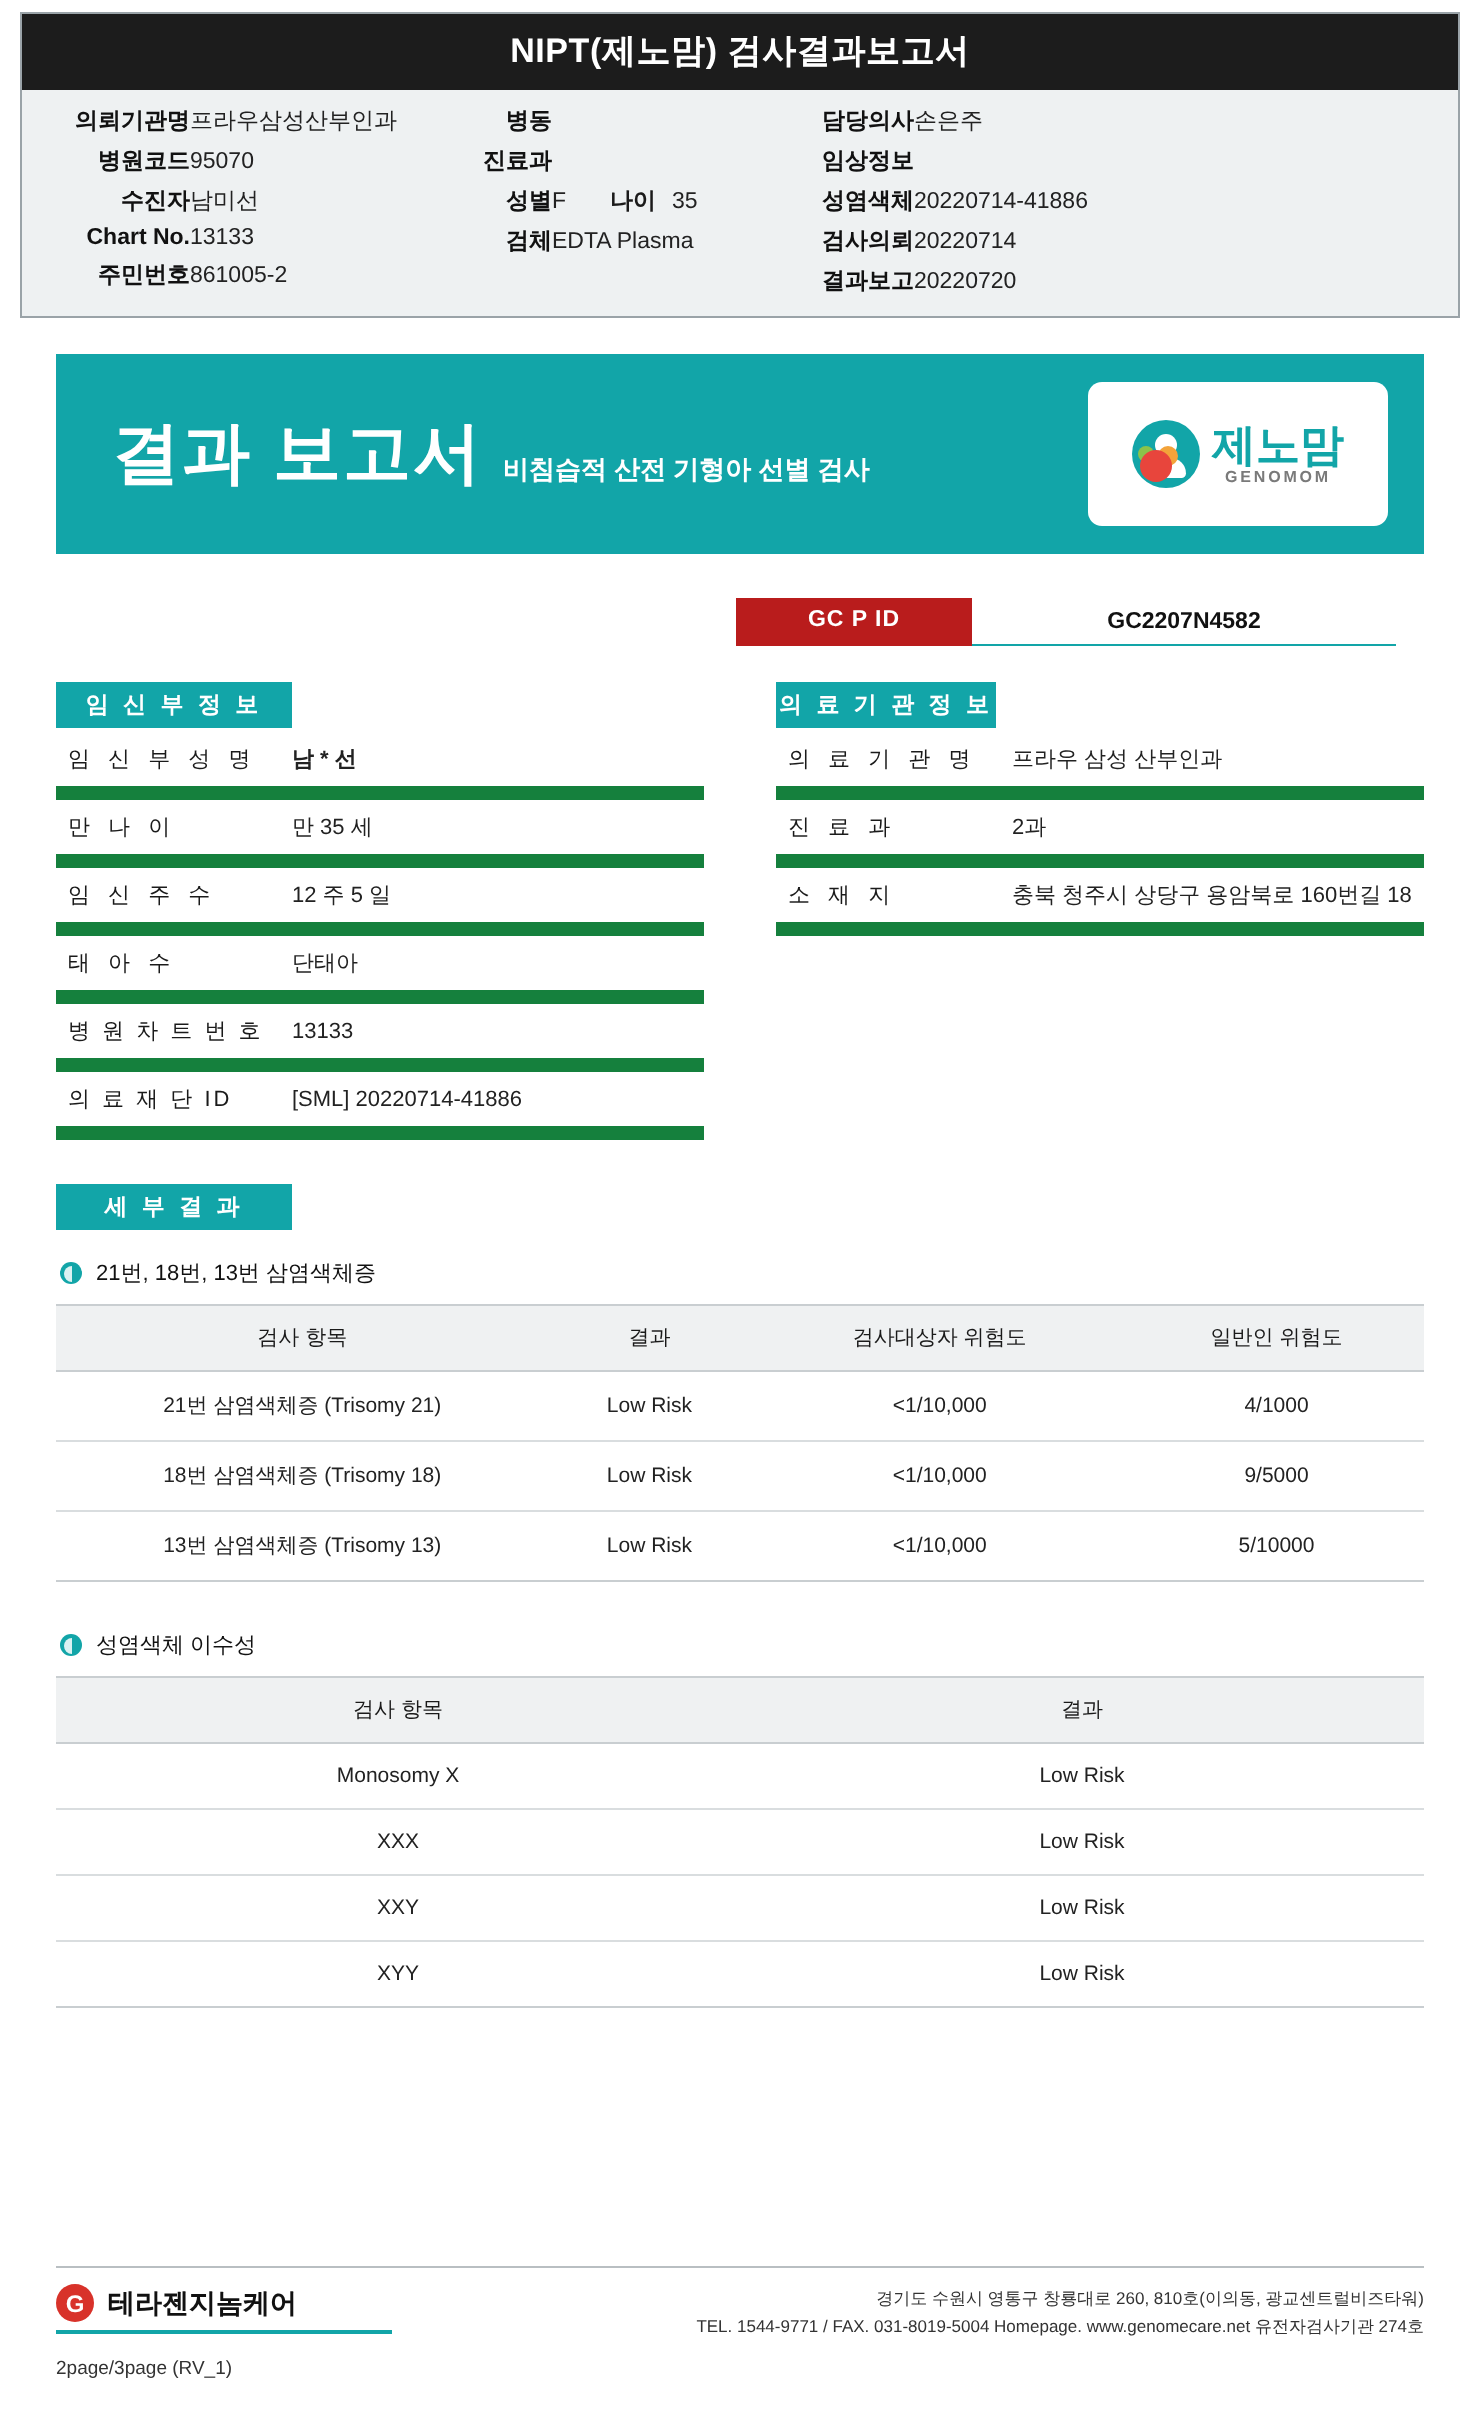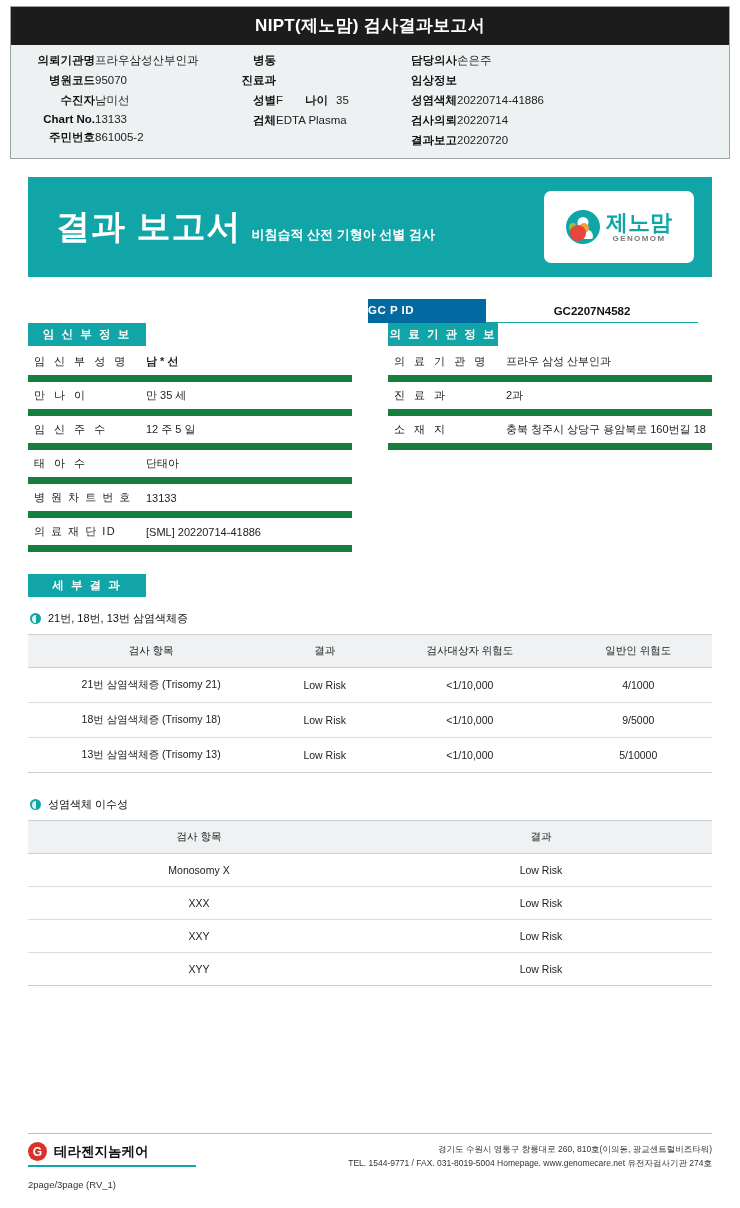--- a/index.html
+++ b/index.html
@@ -136,26 +136,27 @@
 
   
   .gcp-row {
     display: flex;
     margin-top: 22px;
     margin-left: 340px;
     align-items: stretch;
     width: 330px;
   }
   .gcp-label {
-    background: #0369a1;
+    background: #b91c1c;
     color: #ffffff;
     font-size: 11.5px;
     font-weight: bold;
     padding: 5px 0;
     width: 118px;
+    text-align: center;
     letter-spacing: 0.5px;
   }
   .gcp-value {
     flex: 1;
     border-bottom: 1.5px solid #12a5a8;
     border-top: 1px solid #ffffff;
     font-size: 11.5px;
     font-weight: bold;
     text-align: center;
     padding: 5px 0;
@@ -169,20 +170,21 @@
     font-size: 11.5px;
     font-weight: bold;
     padding: 4px 0;
     text-align: center;
     letter-spacing: 2px;
   }
 
   .two-col {
     display: flex;
     gap: 36px;
+    margin-top: 18px;
   }
   .col { width: 324px; }
   .chip.w-left { width: 118px; }
   .chip.w-right { width: 110px; }
 
   .kv-table { width: 100%; border-collapse: collapse; margin-top: 2px; }
   .kv-table tr { border-bottom: 7px solid #15803d; }
   .kv-table td {
     font-size: 11px;
     padding: 6px 4px 6px 6px;

